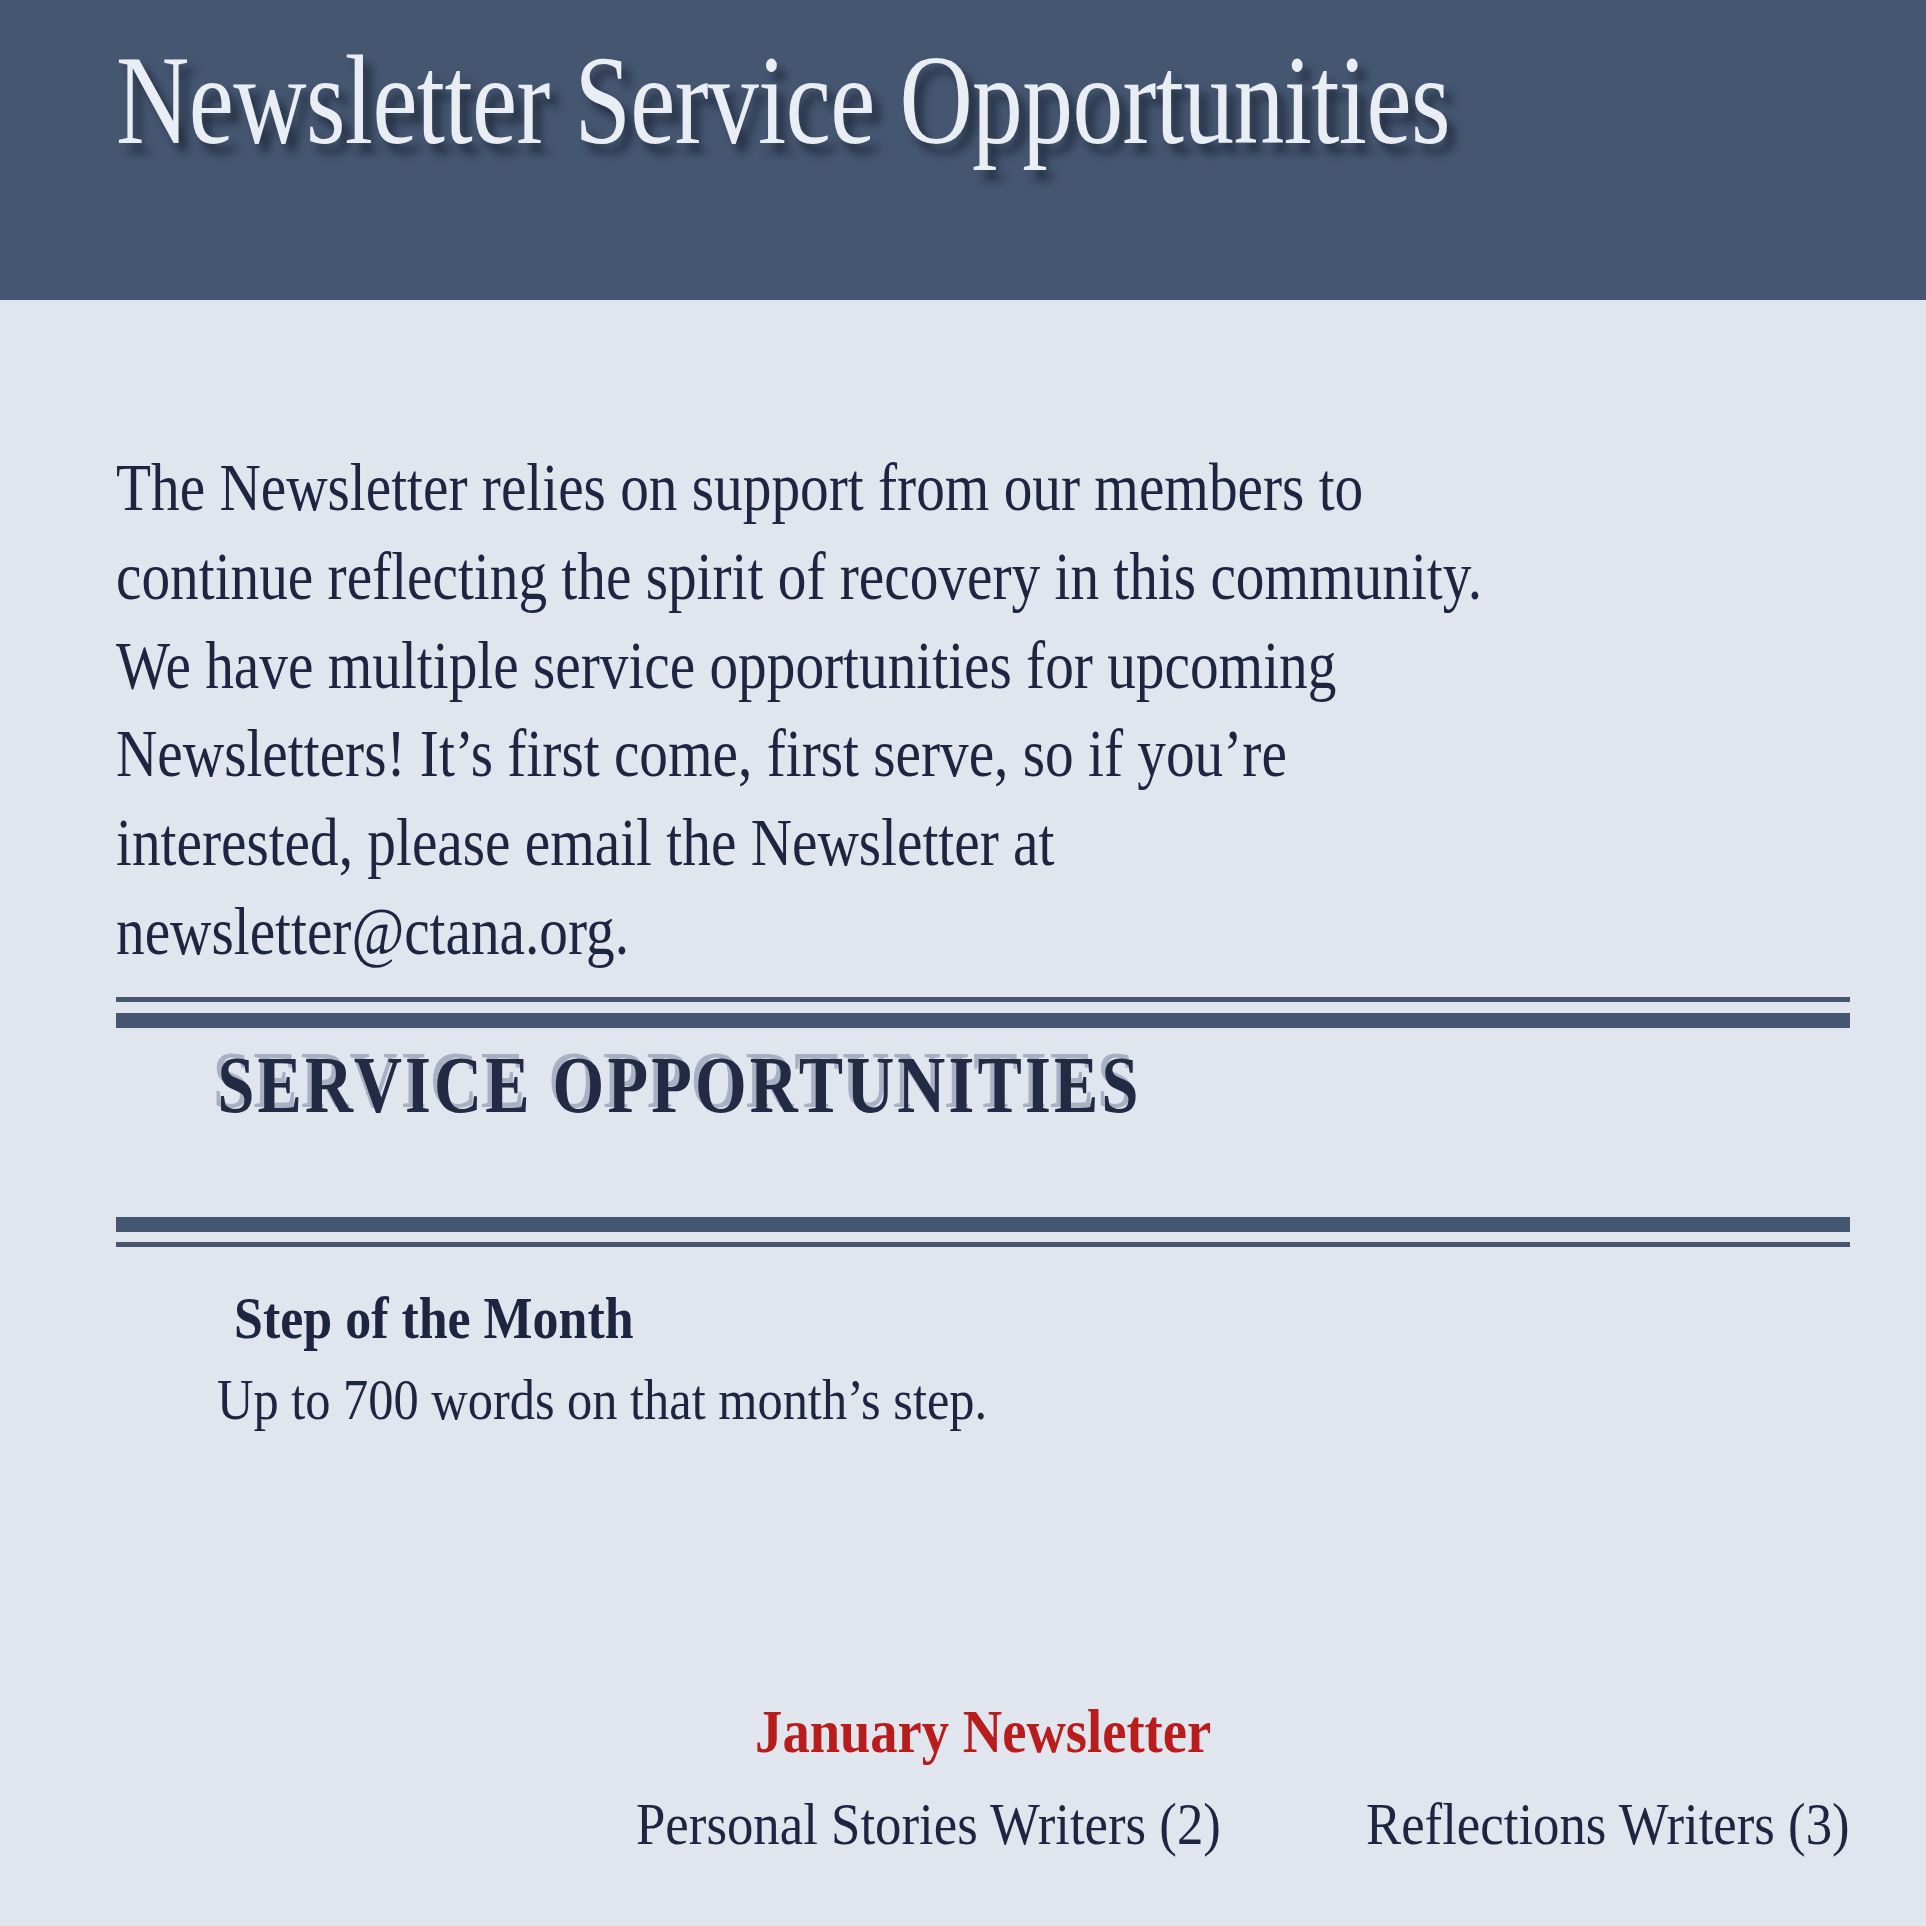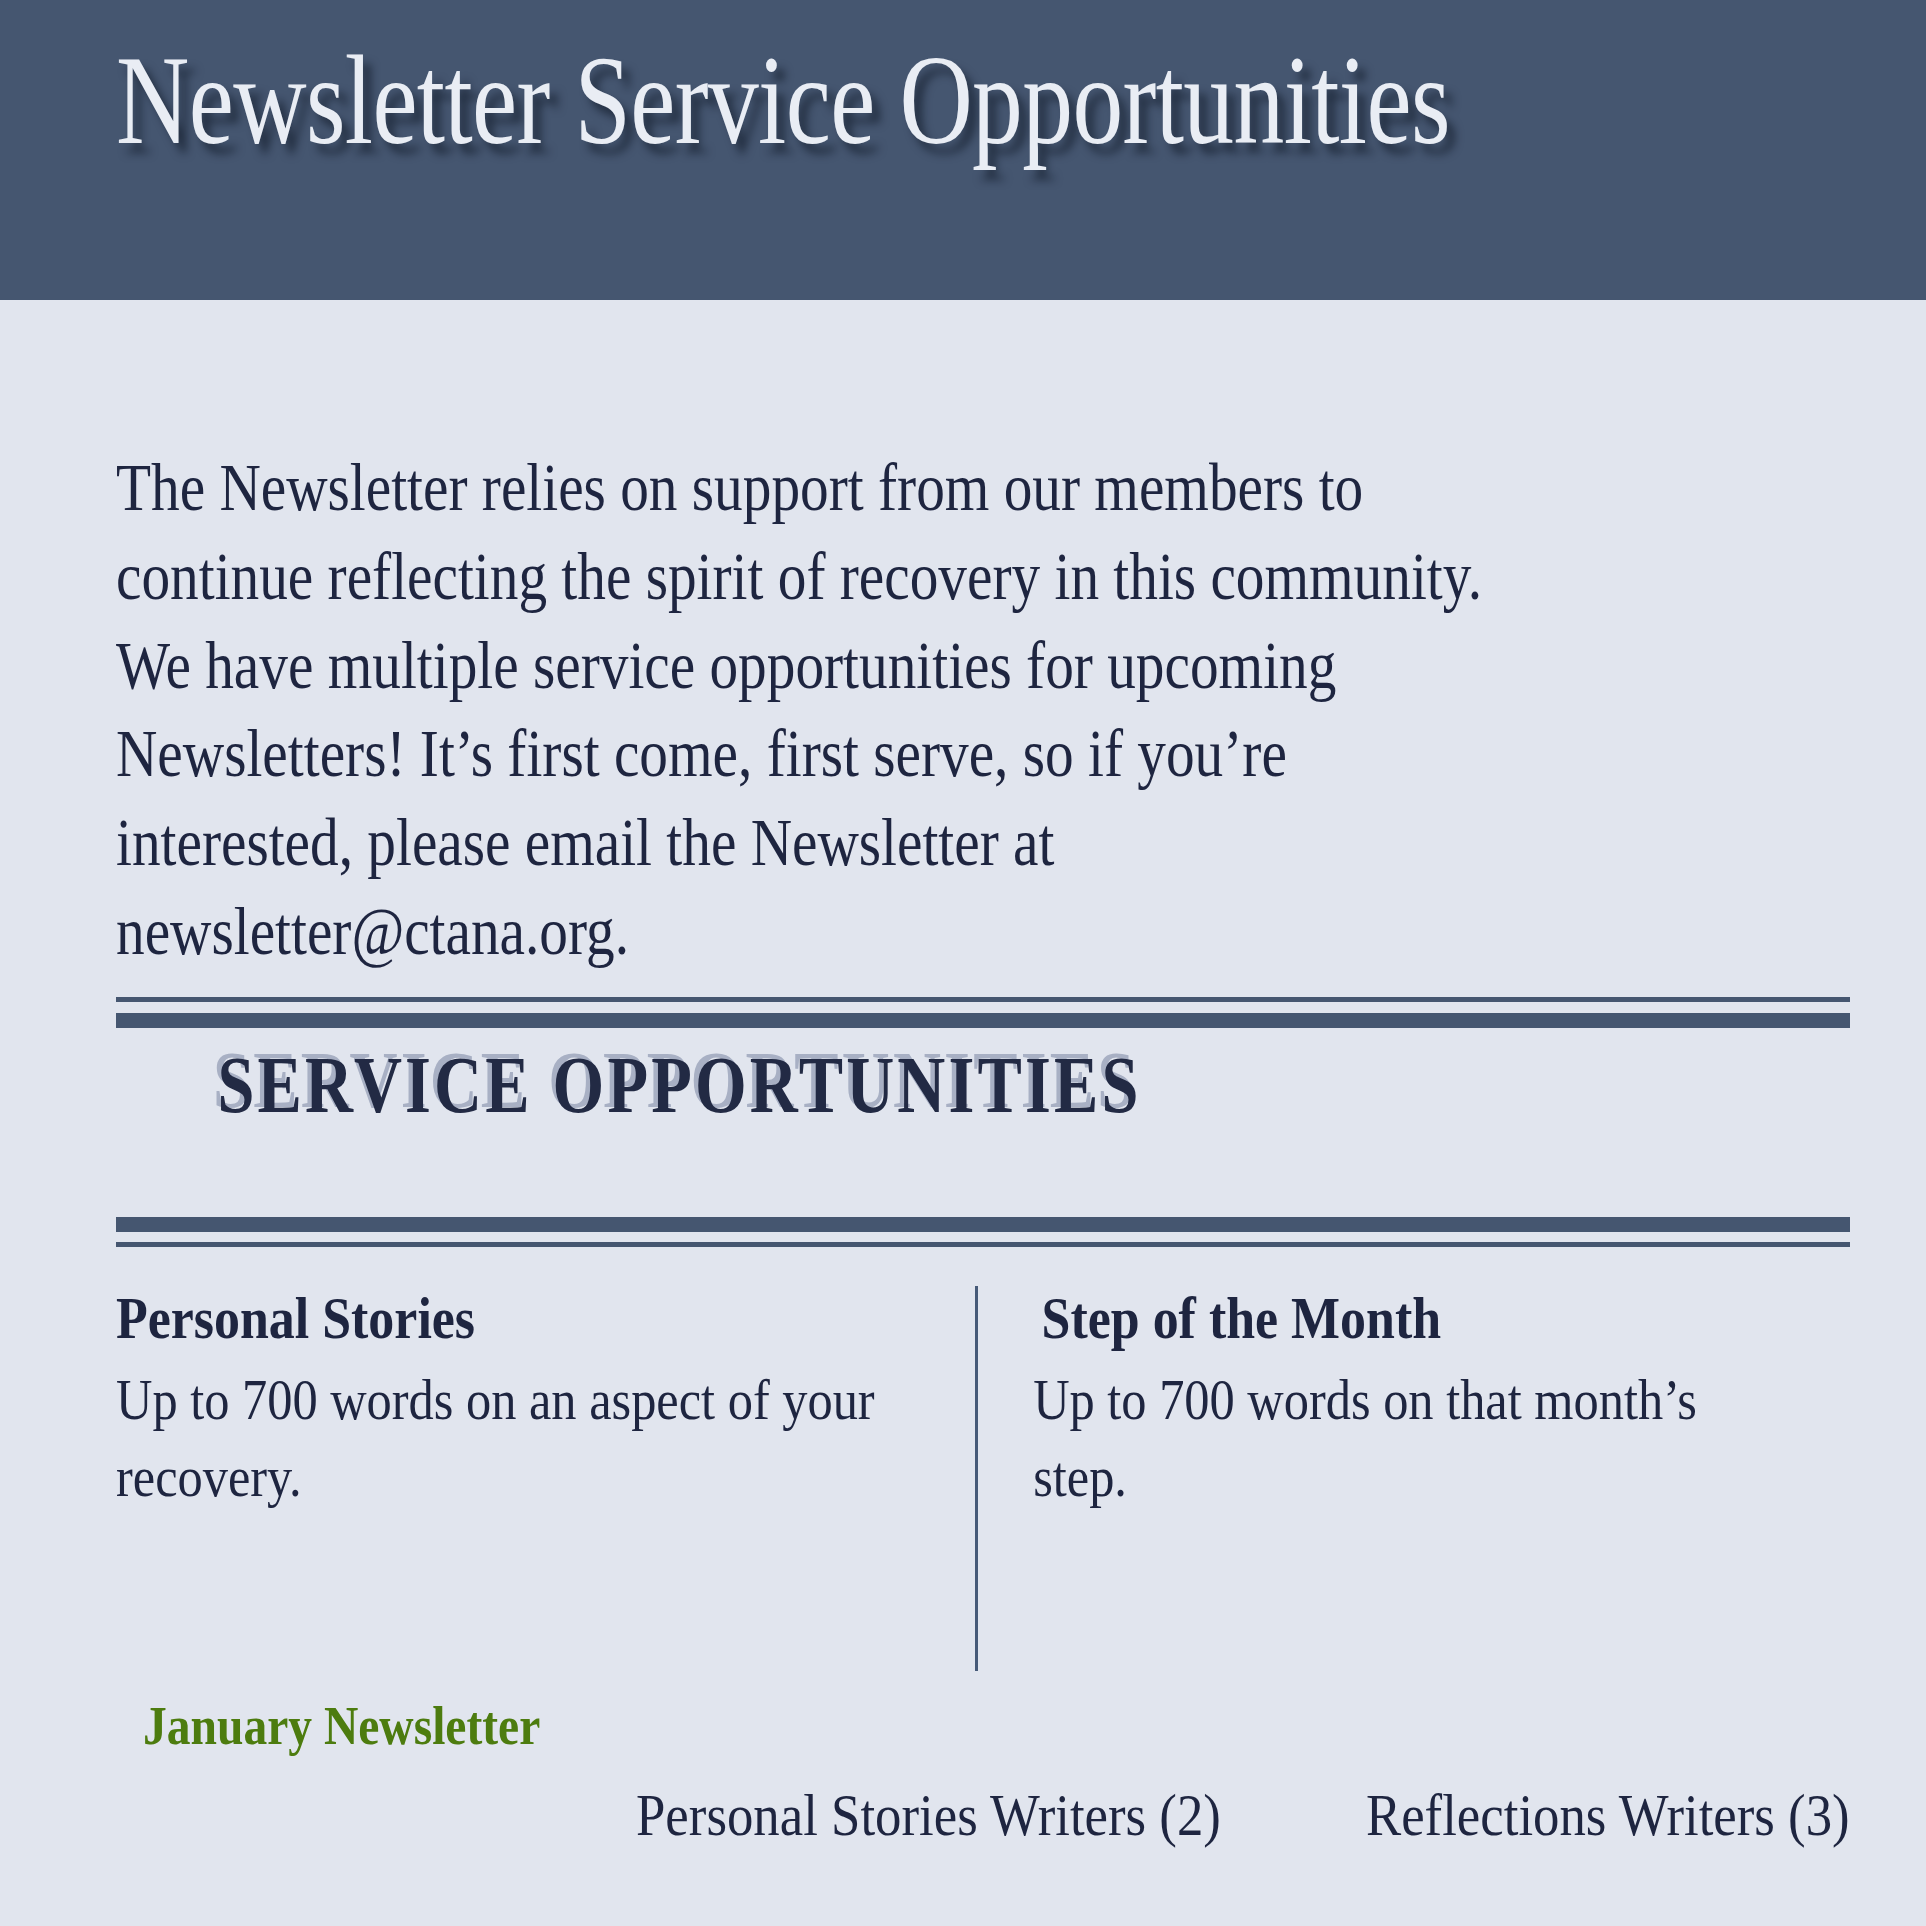--- a/index.html
+++ b/index.html
@@ -147,24 +147,25 @@
 
   
   .month-block {
     position: absolute;
     left: 116px;
     width: 1734px;
   }
   .month-block.jan { top: 1695px; }
 
   .month-title {
-    font-size: 54px;
+    text-align: center;
+    font-size: 62px;
     line-height: 1.18;
     font-weight: 700;
-    color: #4d7c0f;
+    color: #b91c1c;
     margin: 0 0 20px 0;
   }
   .month-title span {
     display: inline-block;
     transform: scaleX(0.88);
     white-space: nowrap;
   }
 
   .month-row {
     display: flex;
@@ -197,24 +198,20 @@
 
   <div class="section-heading-wrap">
     <div class="section-heading">SERVICE OPPORTUNITIES</div>
   </div>
 
   <div class="rule thick rule-c"></div>
   <div class="rule thin rule-d"></div>
 
   <div class="cols">
 
-    <div class="col col-1">
-      <div class="col-title">Personal Stories</div>
-      <div class="col-body">Up to 700 words on an aspect of your recovery.</div>
-    </div>
 
     <div class="col col-2">
       <div class="col-title">Step of the Month</div>
       <div class="col-body">Up to 700 words on that month’s step.</div>
     </div>
 
 
   </div>
 
   <div class="month-block jan">

